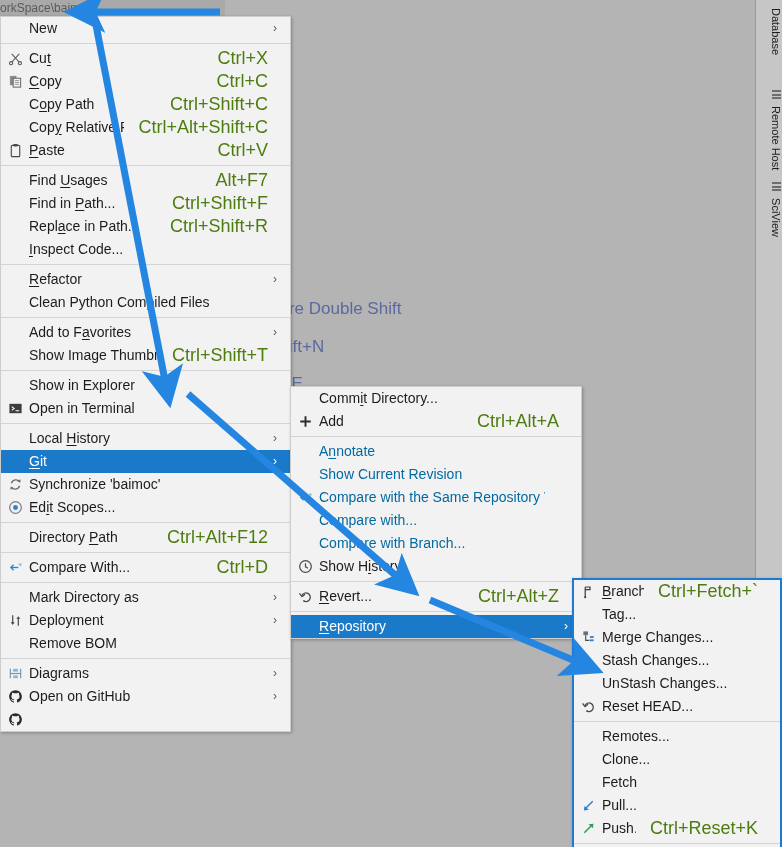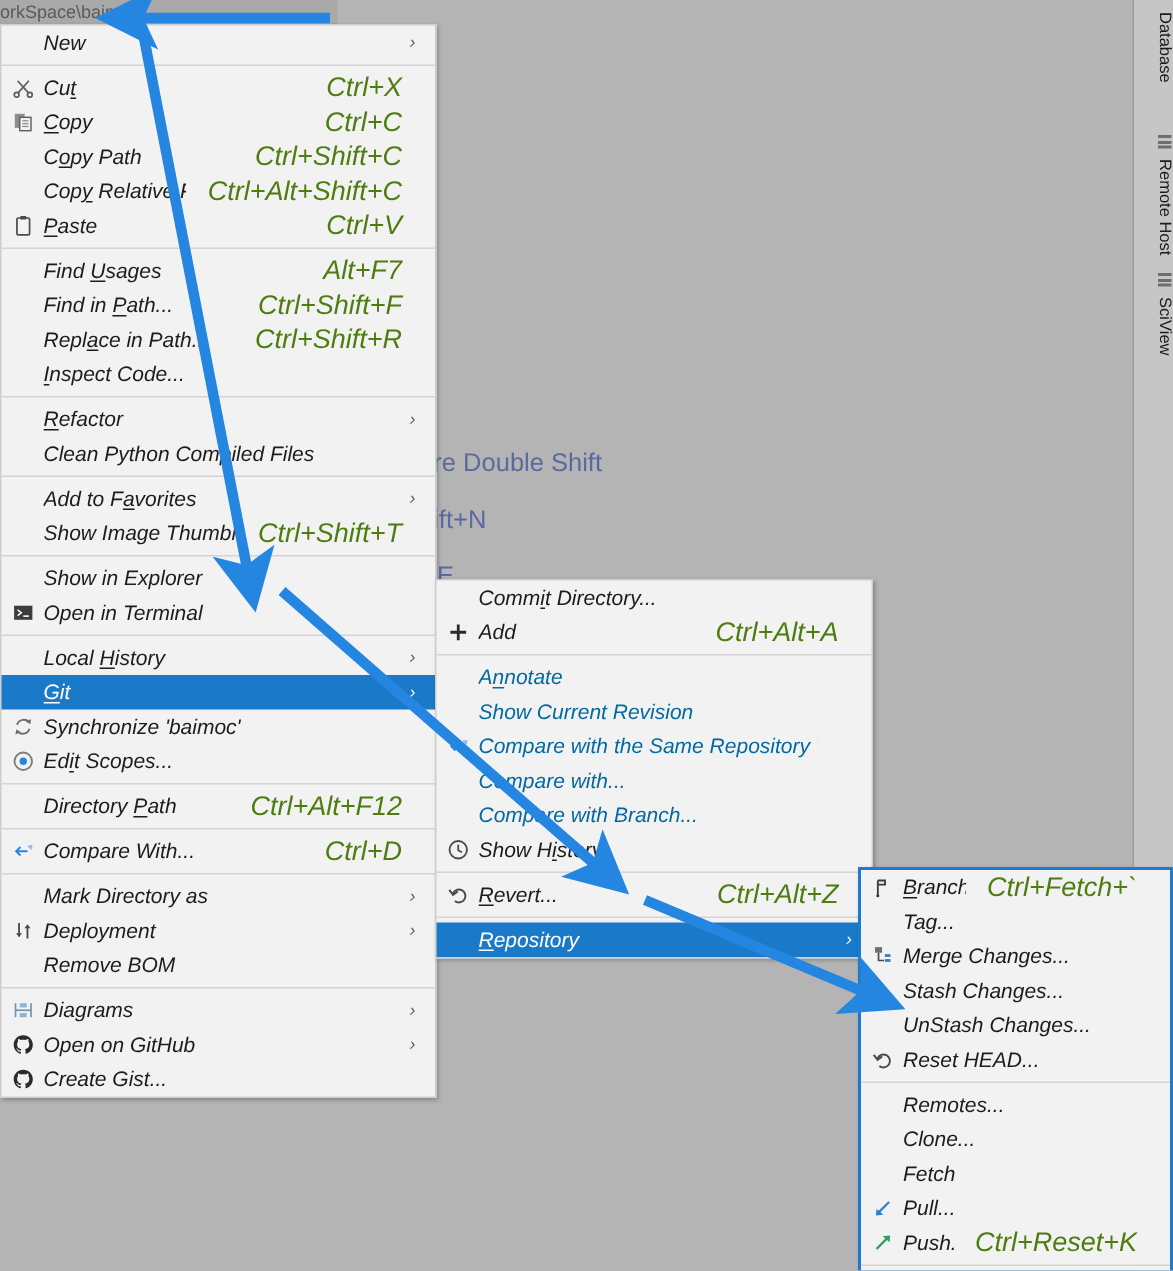--- a/index.html
+++ b/index.html
@@ -56,21 +56,20 @@
   }
 
   
   .menu{
     position:absolute;
     background:#f2f2f2;
     box-sizing:border-box;
     font-size:14px;
     color:#1c1c1c;
     z-index:20;
-    font-style:italic;
   }
   .menu.border-grey{border:1px solid #cdcdcd;box-shadow:1px 1px 3px rgba(0,0,0,.28);}
   .menu.border-blue{border:2px solid #1e7ad0;box-shadow:1px 1px 3px rgba(0,0,0,.28);}
 
   #menu-context{left:0px;top:16px;width:291px;}
   #menu-git{left:290px;top:386px;width:292px;}
   #menu-repository{left:572px;top:578px;width:210px;}
 
   .mi{
     position:relative;display:flex;align-items:center;
@@ -374,21 +373,20 @@
       <span class="label">Open on GitHub</span>
       <span class="accel"></span>
       <span class="arrow">›</span>
     </div>
     <div class="mi">
       <span class="ico">
         <svg width="15" height="15" viewBox="0 0 16 16">
           <path d="M8 1.2 C4.2 1.2 1.2 4.2 1.2 8 c0 3 1.95 5.55 4.65 6.45 0.34 0.06 0.46-0.15 0.46-0.33 0-0.16-0.006-0.6-0.01-1.17 -1.9 0.41-2.3-0.91-2.3-0.91 -0.31-0.79-0.76-1-0.76-1 -0.62-0.42 0.05-0.41 0.05-0.41 0.68 0.05 1.04 0.7 1.04 0.7 0.61 1.04 1.6 0.74 1.99 0.57 0.06-0.44 0.24-0.74 0.43-0.91 -1.52-0.17-3.11-0.76-3.11-3.38 0-0.75 0.27-1.36 0.7-1.84 -0.07-0.17-0.3-0.87 0.07-1.81 0 0 0.57-0.18 1.87 0.7 0.54-0.15 1.12-0.22 1.7-0.23 0.58 0.003 1.16 0.08 1.7 0.23 1.3-0.88 1.87-0.7 1.87-0.7 0.37 0.94 0.14 1.64 0.07 1.81 0.43 0.48 0.7 1.09 0.7 1.84 0 2.63-1.6 3.21-3.12 3.38 0.24 0.21 0.46 0.63 0.46 1.27 0 0.92-0.008 1.66-0.008 1.88 0 0.18 0.12 0.4 0.47 0.33 C12.85 13.55 14.8 11 14.8 8 14.8 4.2 11.8 1.2 8 1.2 z" fill="#2b2b2b"></path>
         </svg>
       </span>
-      <span class="label">Create Gist...</span>
       <span class="accel"></span>
       <span class="arrow"></span>
     </div>
   </div>
 
 <div class="menu border-grey" id="menu-git">
     <div class="mi">
       <span class="ico"></span>
       <span class="label">Comm<span class="u">i</span>t Directory...</span>
       <span class="accel"></span>

